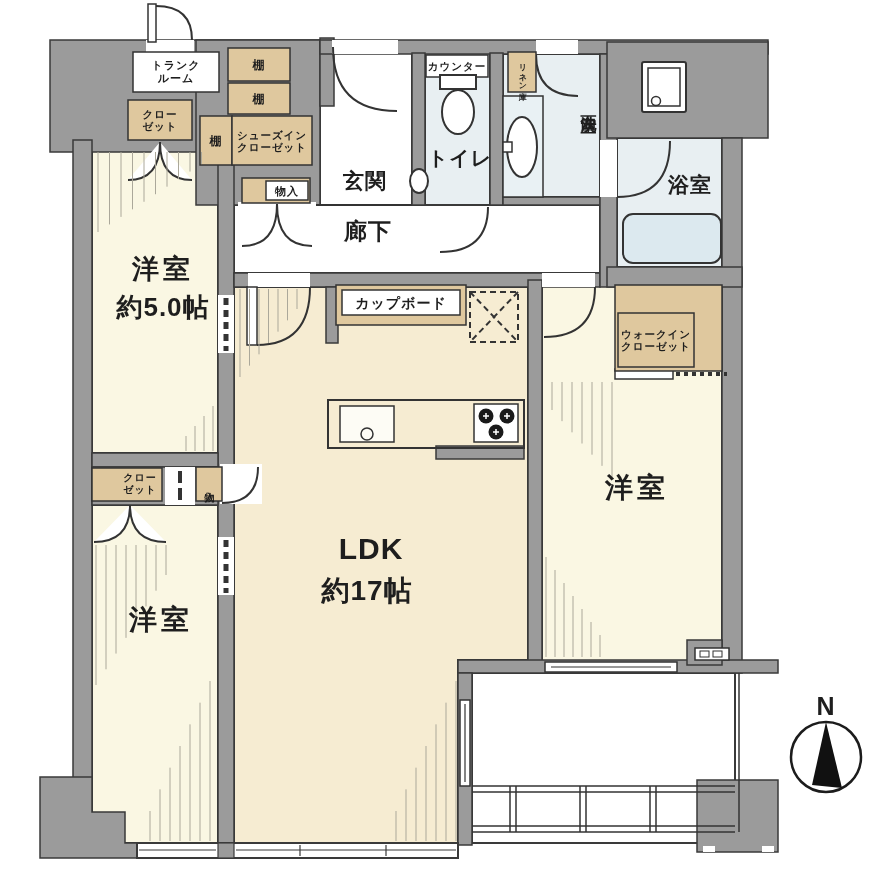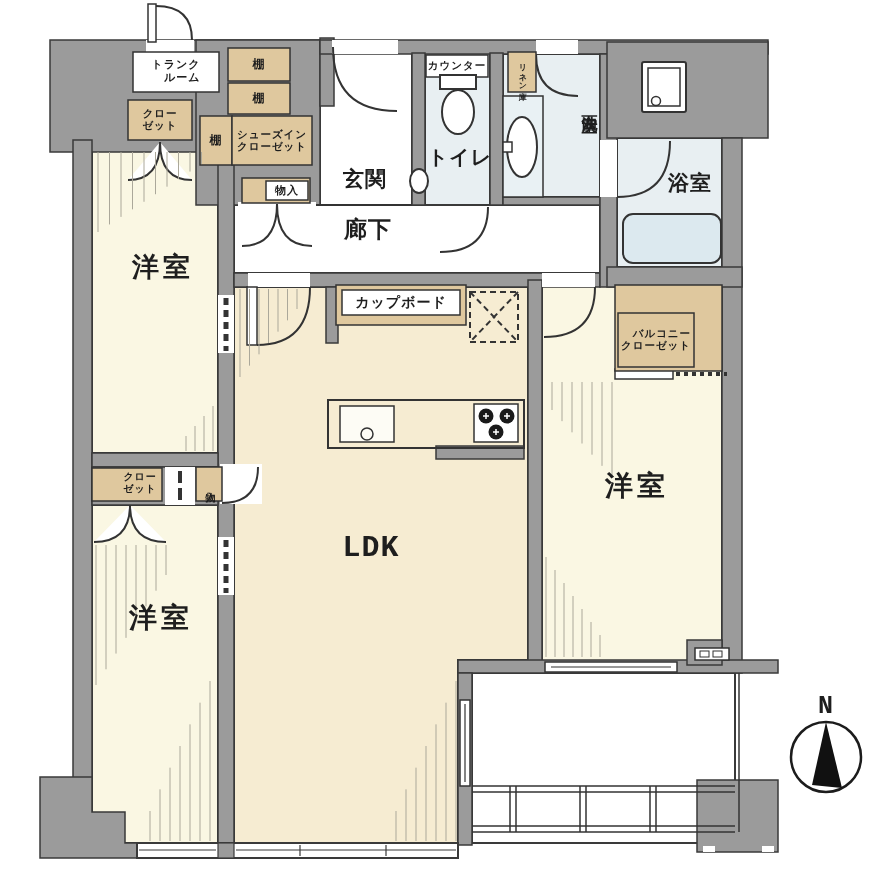--- a/index.html
+++ b/index.html
@@ -1,20 +1,20 @@
 <!DOCTYPE html>
 <html><head>
 <meta charset="utf-8">
 <style>
   html,body{margin:0;padding:0;background:#ffffff;width:880px;height:880px;overflow:hidden;}
   #plan{position:relative;width:880px;height:880px;background:#ffffff;font-family:"DejaVu Sans",sans-serif;}
   #plan svg{position:absolute;left:0;top:0;}
   .lbl{position:absolute;transform:translate(-50%,-50%);font-weight:600;color:#1e1e1e;
-       white-space:pre;text-align:right;line-height:1.18;letter-spacing:1px;
-       font-family:Liberation Mono, monospace;}
+       white-space:pre;text-align:center;line-height:1.18;letter-spacing:1px;
+       font-family:Liberation Sans, sans-serif;}
   .big{letter-spacing:4px;}
   .vert{writing-mode:vertical-rl;text-orientation:upright;letter-spacing:0;}
 </style>
 </head>
 <body>
 
 <div id="plan">
 
 <svg width="880" height="880" viewBox="0 0 880 880">
 
@@ -268,21 +268,23 @@
   <div class="lbl" style="left:160px;top:120px;font-size:10.5px;"><div>クロー</div><div>ゼット</div></div>
   <div class="lbl" style="left:287px;top:191px;font-size:11px;">物入</div>
   <div class="lbl" style="left:457px;top:66px;font-size:10.5px;">カウンター</div>
   <div class="lbl" style="left:460px;top:159px;font-size:20px;">トイレ</div>
   <div class="lbl vert" style="left:522px;top:72px;font-size:8px;">リネン庫</div>
   <div class="lbl vert" style="left:588px;top:103px;font-size:16px;">洗面室</div>
   <div class="lbl" style="left:690px;top:185px;font-size:21px;">浴室</div>
   <div class="lbl" style="left:365px;top:181px;font-size:21px;">玄関</div>
   <div class="lbl" style="left:368px;top:232px;font-size:23px;">廊下</div>
   <div class="lbl" style="left:401px;top:303px;font-size:14px;">カップボード</div>
-  <div class="lbl" style="left:656px;top:340px;font-size:10.5px;"><div>バルコニー</div><div>クローゼット</div></div>
+  <div class="lbl" style="left:656px;top:340px;font-size:10.5px;"><div>ウォークイン</div><div>クローゼット</div></div>
   <div class="lbl" style="left:140px;top:484px;font-size:10px;"><div>クロー</div><div>ゼット</div></div>
   <div class="lbl vert" style="left:209px;top:484px;font-size:10px;">物入</div>
   <div class="lbl big" style="left:163px;top:270px;font-size:27px;">洋室</div>
+  <div class="lbl" style="left:163px;top:307px;font-size:26px;">約5.0帖</div>
   <div class="lbl big" style="left:161px;top:620px;font-size:28px;">洋室</div>
   <div class="lbl big" style="left:637px;top:488px;font-size:28px;">洋室</div>
   <div class="lbl" style="left:371px;top:549px;font-size:30px;">LDK</div>
+  <div class="lbl" style="left:367px;top:591px;font-size:28px;">約17帖</div>
   <div class="lbl" style="left:826px;top:707px;font-size:25px;font-weight:700;">N</div>
 </div>
 
 </body></html>

